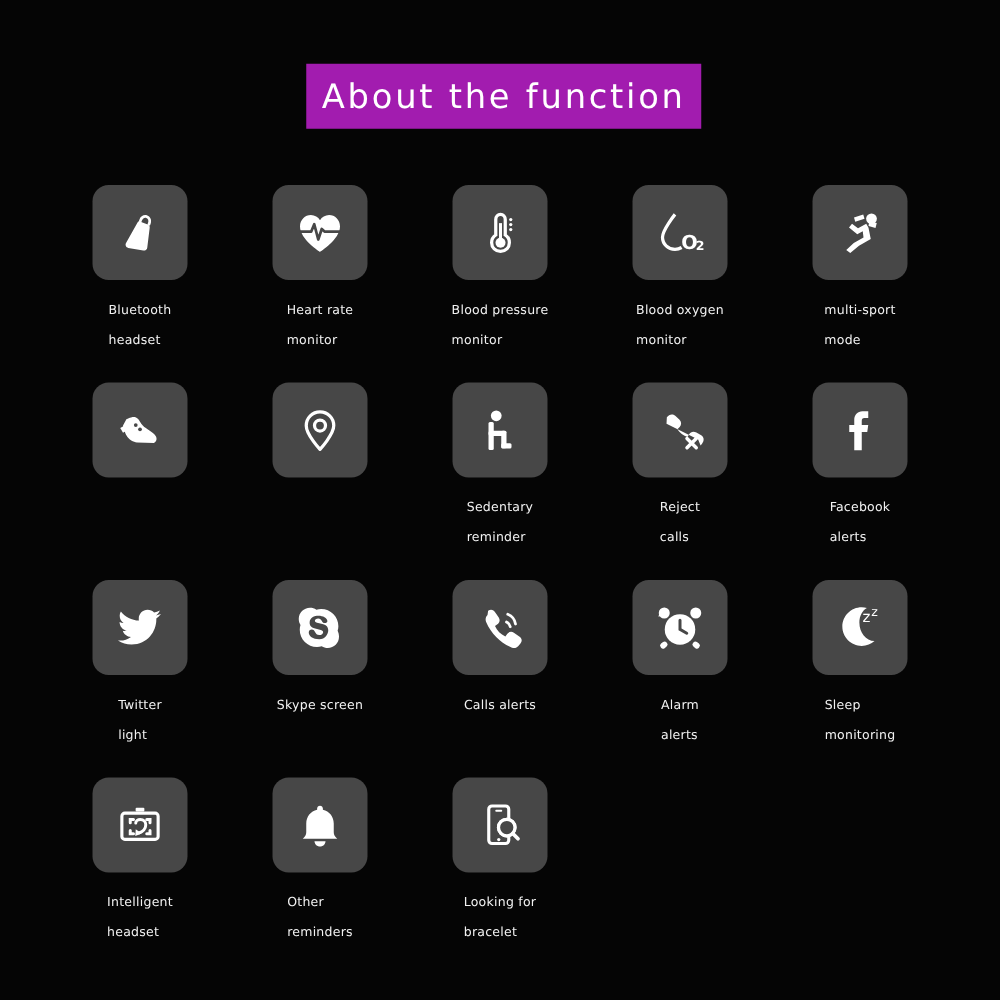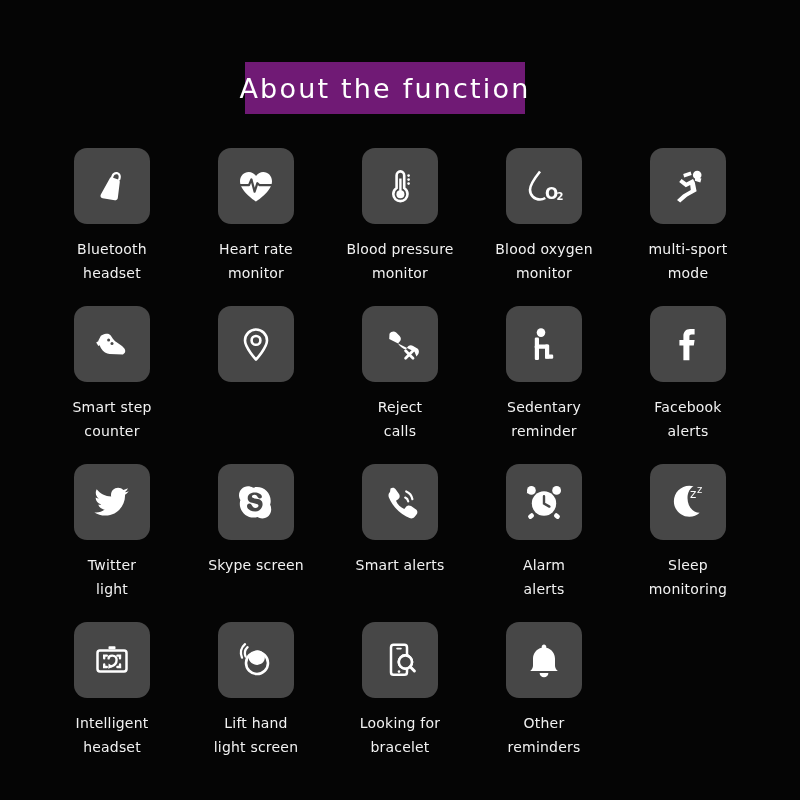--- a/index.html
+++ b/index.html
@@ -18,27 +18,26 @@
     position: absolute;
     inset: 0;
     background: #050505;
   }
 
   
   .title-banner {
     position: absolute;
     left: 245px;
     top: 51px;
-    width: 280px;
+    width: 316px;
     height: 52px;
-    background: #701a75;
+    background: #a21caf;
     display: flex;
     align-items: center;
     justify-content: center;
-    margin-top: 11px;
   }
   .title-text {
     color: #ffffff;
     font-size: 27px;
     font-weight: 500;
     letter-spacing: 2.2px;
     white-space: nowrap;
     font-family: "DejaVu Sans", sans-serif;
   }
 
@@ -70,23 +69,22 @@
     align-items: center;
     justify-content: center;
     flex: 0 0 auto;
   }
   .tile svg {
     display: block;
   }
   .label {
     margin-top: 13px;
     color: #f2f2f2;
-    font-size: 14px;
+    font-size: 10px;
     line-height: 24px;
-    text-align: center;
     letter-spacing: 0.2px;
     white-space: pre-line;
     font-family: "DejaVu Sans", sans-serif;
     font-weight: 400;
   }
 </style>
 </head>
 <body>
 
 <div id="page">
@@ -167,65 +165,63 @@
       <div class="tile">
         <svg width="46" height="46" viewBox="0 0 46 46">
           <g fill="#ffffff">
             <path d="M12.0 14.6 C12.0 14.6 17.0 11.6 19.8 13.0 C22.6 14.4 23.0 17.2 25.4 19.6 C27.8 22.0 33.4 24.6 35.4 27.6 C37.0 30.0 36.2 32.4 34.0 33.4 L20.6 33.0 C17.8 32.8 14.0 30.6 12.2 27.4 C10.4 24.2 9.4 19.4 9.4 19.4 Z"></path>
             <path d="M7.2 21.4 L13.4 17.8 L15.6 21.5 L9.4 25.1 Z"></path>
             <circle cx="19.6" cy="19.0" r="1.5" fill="#474747"></circle>
             <circle cx="23.0" cy="22.4" r="1.5" fill="#474747"></circle>
           </g>
         </svg>
       </div>
-      <div class="label">Smart step
-counter</div>
     </div>
 
     <div class="cell">
       <div class="tile">
         <svg width="42" height="42" viewBox="0 0 42 42">
           <path fill="none" stroke="#ffffff" stroke-width="2.6" stroke-linejoin="round" d="M21 36.5 C21 36.5 32 24.6 32 17.5 C32 11.4 27.1 6.5 21 6.5 C14.9 6.5 10 11.4 10 17.5 C10 24.6 21 36.5 21 36.5 Z"></path>
           <circle cx="21" cy="17.4" r="4.4" fill="none" stroke="#ffffff" stroke-width="2.6"></circle>
         </svg>
       </div>
     </div>
 
-
-    <div class="cell">
-      <div class="tile">
-        <svg width="42" height="42" viewBox="0 0 42 42">
-          <path fill="#ffffff" transform="rotate(-8 21 21)" d="M12.0 9.5 C14.0 7.3 17.0 7.0 18.8 9.2 L21.6 12.7 C23.2 14.7 22.9 17.2 21.1 18.6 L19.0 20.2 C20.4 23.3 23.1 26.0 26.2 27.4 L27.8 25.3 C29.2 23.5 31.7 23.2 33.7 24.8 L37.2 27.6 C39.4 29.4 39.1 32.4 36.9 34.4 L35.6 35.6 L34.3 30.6 L11.0 14.6 Z"></path>
-          <path fill="none" stroke="#ffffff" stroke-width="2.8" stroke-linecap="round" d="M26.6 27.8 L34.0 35.2 M34.0 27.8 L26.6 35.2"></path>
-          <path fill="#474747" d="M24.0 25.0 L41 25.0 L41 41 L24.0 41 Z" opacity="0"></path>
-        </svg>
-      </div>
-      <div class="label">Reject
-calls</div>
-    </div>
 
     <div class="cell">
       <div class="tile">
         <svg width="42" height="42" viewBox="0 0 42 42">
           <g fill="#ffffff">
             <circle cx="18.0" cy="9.6" r="4.3"></circle>
             <rect x="11.8" y="14.5" width="4.2" height="22.5" rx="1.2"></rect>
             <rect x="11.8" y="21.6" width="14.0" height="4.2" rx="1.6"></rect>
             <rect x="22.0" y="21.6" width="4.2" height="14.0" rx="1.2"></rect>
             <rect x="22.0" y="31.6" width="8.2" height="4.2" rx="1.2"></rect>
           </g>
         </svg>
       </div>
       <div class="label">Sedentary
 reminder</div>
     </div>
 
     <div class="cell">
       <div class="tile">
         <svg width="42" height="42" viewBox="0 0 42 42">
+          <path fill="#ffffff" transform="rotate(-8 21 21)" d="M12.0 9.5 C14.0 7.3 17.0 7.0 18.8 9.2 L21.6 12.7 C23.2 14.7 22.9 17.2 21.1 18.6 L19.0 20.2 C20.4 23.3 23.1 26.0 26.2 27.4 L27.8 25.3 C29.2 23.5 31.7 23.2 33.7 24.8 L37.2 27.6 C39.4 29.4 39.1 32.4 36.9 34.4 L35.6 35.6 L34.3 30.6 L11.0 14.6 Z"></path>
+          <path fill="none" stroke="#ffffff" stroke-width="2.8" stroke-linecap="round" d="M26.6 27.8 L34.0 35.2 M34.0 27.8 L26.6 35.2"></path>
+          <path fill="#474747" d="M24.0 25.0 L41 25.0 L41 41 L24.0 41 Z" opacity="0"></path>
+        </svg>
+      </div>
+      <div class="label">Reject
+calls</div>
+    </div>
+
+    <div class="cell">
+      <div class="tile">
+        <svg width="42" height="42" viewBox="0 0 42 42">
           <path fill="#ffffff" d="M26.8 6.0 L23.0 6.0 C19.0 6.0 16.4 8.8 16.4 13.0 L16.4 17.0 L12.4 17.0 L12.4 22.6 L16.4 22.6 L16.4 37.2 L22.4 37.2 L22.4 22.6 L26.8 22.6 L27.6 17.0 L22.4 17.0 L22.4 13.8 C22.4 12.2 22.9 11.4 24.6 11.4 L27.6 11.4 L27.6 6.0 Z"></path>
         </svg>
       </div>
       <div class="label">Facebook
 alerts</div>
     </div>
 
     <div class="cell">
       <div class="tile">
         <svg width="44" height="44" viewBox="0 0 44 44">
@@ -247,21 +243,21 @@
     </div>
 
     <div class="cell">
       <div class="tile">
         <svg width="42" height="42" viewBox="0 0 42 42">
           <path fill="#ffffff" d="M11.5 7.6 C13.3 6.2 15.5 6.5 16.8 8.4 L20.0 13.0 C21.2 14.8 20.8 17.0 19.2 18.2 L17.0 19.8 C18.6 23.6 21.5 26.5 25.3 28.1 L26.9 25.9 C28.1 24.3 30.3 23.9 32.1 25.1 L36.7 28.3 C38.6 29.6 38.9 31.8 37.5 33.6 L35.7 35.8 C34.5 37.3 32.4 37.8 30.6 37.1 C22.3 33.9 14.0 26.3 9.9 16.5 C9.1 14.6 9.5 12.4 11.0 11.0 Z"></path>
           <path fill="none" stroke="#ffffff" stroke-width="2.2" stroke-linecap="round" d="M27.2 10.4 C30.6 11.8 32.8 14.6 33.4 18.2"></path>
           <path fill="none" stroke="#ffffff" stroke-width="2.2" stroke-linecap="round" d="M26.2 16.6 C27.8 17.3 28.9 18.6 29.2 20.4"></path>
         </svg>
       </div>
-      <div class="label">Smart alerts</div>
+      <div class="label">Calls alerts</div>
     </div>
 
     <div class="cell">
       <div class="tile">
         <svg width="44" height="44" viewBox="0 0 44 44">
           <g fill="#ffffff">
             <circle cx="22" cy="23.5" r="12.2"></circle>
             <path d="M9.6 6.2 C6.8 7.6 5.0 10.4 4.8 13.4 L11.6 11.0 Z"></path>
             <circle cx="9.4" cy="10.4" r="4.4"></circle>
             <circle cx="34.6" cy="10.4" r="4.4"></circle>
@@ -297,54 +293,42 @@
           <path fill="none" stroke="#ffffff" stroke-width="2.4" stroke-linecap="round" d="M16.8 29.0 L14.2 29.0 L14.2 26.4"></path>
           <path fill="none" stroke="#ffffff" stroke-width="2.4" stroke-linecap="round" d="M27.4 29.0 L30.0 29.0 L30.0 26.4"></path>
           <path fill="none" stroke="#ffffff" stroke-width="2.4" stroke-linecap="round" d="M18.6 20.4 C18.6 18.6 20.4 17.6 22.2 17.6 C25.0 17.6 26.6 19.6 26.6 21.8 C26.6 25.0 24.2 27.6 21.0 28.4"></path>
           <path fill="#ffffff" d="M18.6 25.4 L23.4 28.8 L18.2 30.8 Z"></path>
         </svg>
       </div>
       <div class="label">Intelligent
 headset</div>
     </div>
 
-    <div class="cell">
-      <div class="tile">
-        <svg width="44" height="44" viewBox="0 0 44 44">
-          <circle cx="23.0" cy="25.0" r="11.0" fill="none" stroke="#ffffff" stroke-width="2.6"></circle>
-          <path fill="#ffffff" d="M15.0 17.0 C17.0 13.8 21.4 11.6 25.4 12.8 C27.6 13.4 29.4 15.0 30.2 17.2 C31.4 20.6 30.0 24.0 27.4 25.8 C24.4 27.8 20.2 27.2 17.4 24.6 C15.0 22.4 13.8 19.4 15.0 17.0 Z" transform="rotate(-18 23 19)"></path>
-          <path fill="none" stroke="#ffffff" stroke-width="2.3" stroke-linecap="round" d="M11.6 18.6 C10.2 15.2 11.0 11.6 13.6 9.2"></path>
-          <path fill="none" stroke="#ffffff" stroke-width="2.3" stroke-linecap="round" d="M8.0 19.6 C6.0 14.8 7.2 9.6 11.0 6.2"></path>
-        </svg>
-      </div>
-      <div class="label">Lift hand
-light screen</div>
+
+    <div class="cell">
+      <div class="tile">
+        <svg width="42" height="42" viewBox="0 0 42 42">
+          <path fill="#ffffff" d="M21.0 5.5 C22.3 5.5 23.3 6.5 23.3 7.8 L23.3 8.8 C28.5 9.9 32.0 14.4 32.0 19.8 L32.0 26.6 C32.0 28.4 32.7 30.0 34.0 31.2 L34.8 32.0 L7.2 32.0 L8.0 31.2 C9.3 30.0 10.0 28.4 10.0 26.6 L10.0 19.8 C10.0 14.4 13.5 9.9 18.7 8.8 L18.7 7.8 C18.7 6.5 19.7 5.5 21.0 5.5 Z"></path>
+          <path fill="#ffffff" d="M16.6 34.0 L25.4 34.0 C25.4 36.4 23.4 38.2 21.0 38.2 C18.6 38.2 16.6 36.4 16.6 34.0 Z"></path>
+        </svg>
+      </div>
+      <div class="label">Other
+reminders</div>
     </div>
 
     <div class="cell">
       <div class="tile">
         <svg width="44" height="44" viewBox="0 0 44 44">
           <rect x="13.0" y="6.8" width="16.0" height="30.0" rx="2.6" fill="none" stroke="#ffffff" stroke-width="2.5"></rect>
           <rect x="18.2" y="9.8" width="5.6" height="1.6" rx="0.8" fill="#ffffff"></rect>
           <circle cx="21.0" cy="33.6" r="1.3" fill="#ffffff"></circle>
           <circle cx="27.4" cy="24.0" r="6.6" fill="none" stroke="#ffffff" stroke-width="2.6"></circle>
           <circle cx="27.4" cy="24.0" r="6.6" fill="#474747"></circle>
           <circle cx="27.4" cy="24.0" r="6.6" fill="none" stroke="#ffffff" stroke-width="2.6"></circle>
           <path fill="none" stroke="#ffffff" stroke-width="3.0" stroke-linecap="round" d="M32.2 28.8 L36.4 33.0"></path>
         </svg>
       </div>
       <div class="label">Looking for
 bracelet</div>
     </div>
 
-    <div class="cell">
-      <div class="tile">
-        <svg width="42" height="42" viewBox="0 0 42 42">
-          <path fill="#ffffff" d="M21.0 5.5 C22.3 5.5 23.3 6.5 23.3 7.8 L23.3 8.8 C28.5 9.9 32.0 14.4 32.0 19.8 L32.0 26.6 C32.0 28.4 32.7 30.0 34.0 31.2 L34.8 32.0 L7.2 32.0 L8.0 31.2 C9.3 30.0 10.0 28.4 10.0 26.6 L10.0 19.8 C10.0 14.4 13.5 9.9 18.7 8.8 L18.7 7.8 C18.7 6.5 19.7 5.5 21.0 5.5 Z"></path>
-          <path fill="#ffffff" d="M16.6 34.0 L25.4 34.0 C25.4 36.4 23.4 38.2 21.0 38.2 C18.6 38.2 16.6 36.4 16.6 34.0 Z"></path>
-        </svg>
-      </div>
-      <div class="label">Other
-reminders</div>
-    </div>
-
   </div>
 </div>
 
 </body></html>

